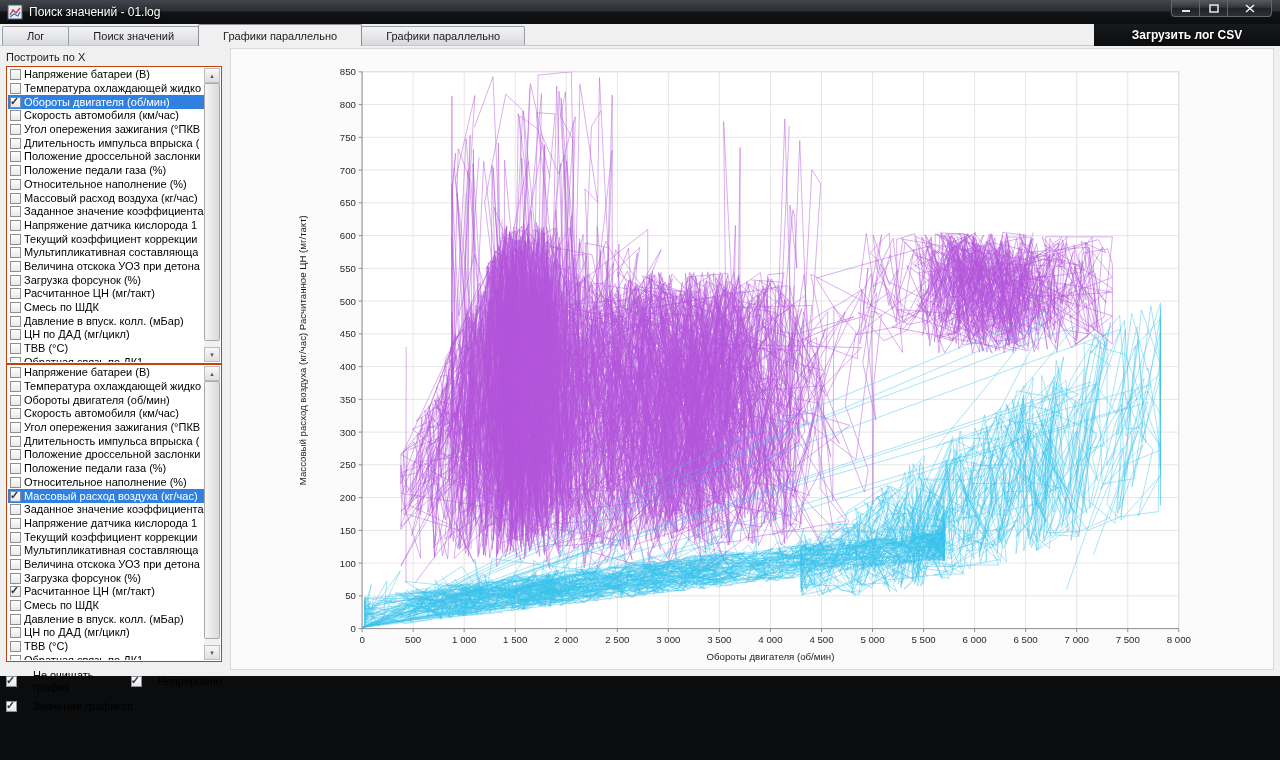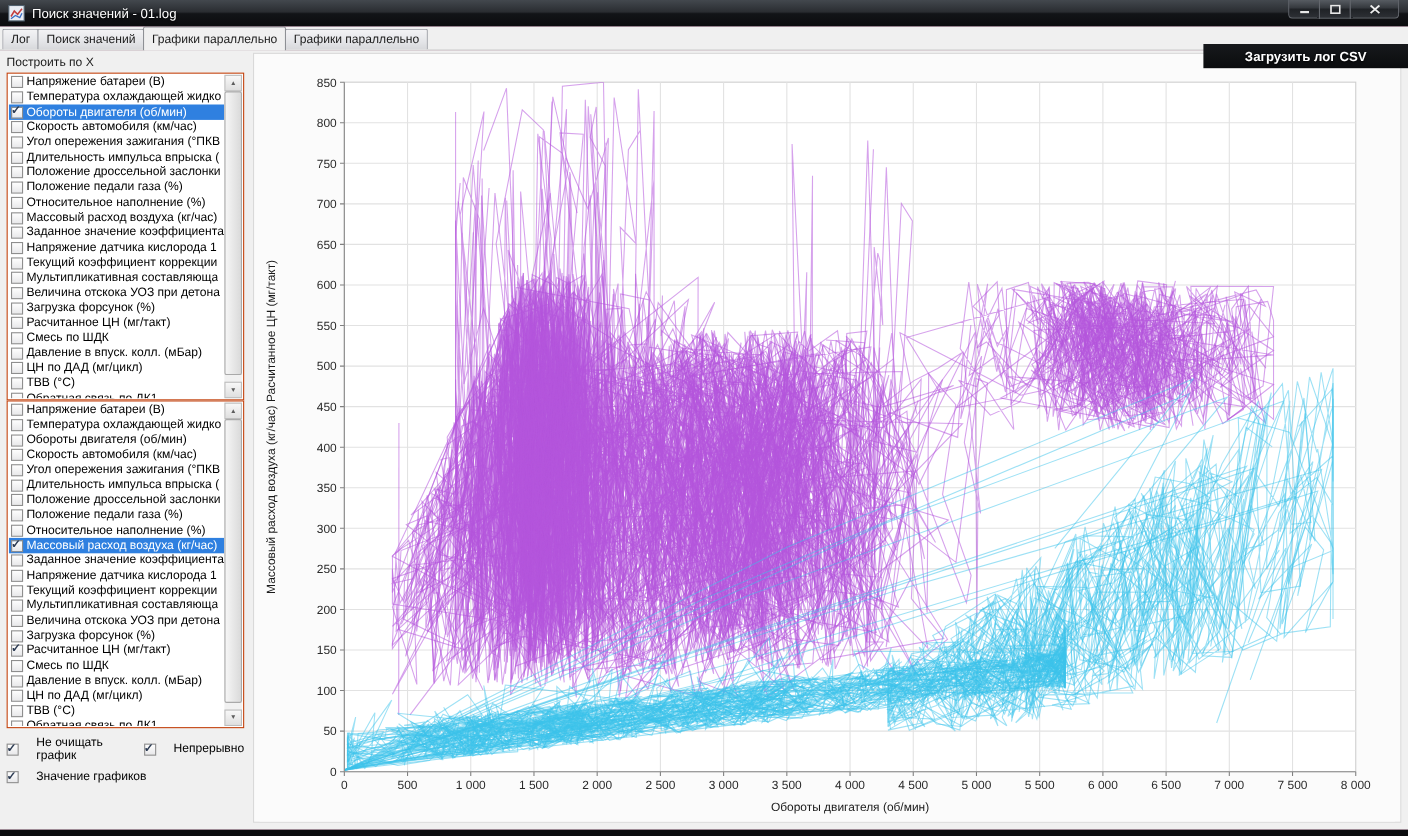--- a/index.html
+++ b/index.html
@@ -1,39 +1,39 @@
 <!DOCTYPE html>
 <html style="--sel: #2f80e0;"><head>
 <meta charset="utf-8">
 <style>
   *{box-sizing:border-box;margin:0;padding:0}
   body{width:1280px;height:760px;overflow:hidden;background:#0b0c0e;font-family:"Liberation Sans",sans-serif}
-  .window{position:relative;width:1280px;height:754px;background:#f9a8d4}
+  .window{position:relative;width:1280px;height:676px;background:#f9a8d4}
 
   
   .titlebar{position:absolute;left:0;top:0;right:0;height:24px;z-index:2;
     background:linear-gradient(180deg,#43484e 0%,#2a2d31 45%,#121417 52%,#0b0c0e 100%);
     display:flex;align-items:center;padding-left:7px;color:#fff}
   .titlebar .title{font-size:12px;margin-left:6px;text-shadow:0 1px 2px #000;white-space:nowrap}
   .app-icon{width:16px;height:16px;flex:0 0 16px}
   .caption-buttons{position:absolute;top:0;right:8px;display:flex;z-index:5}
   .cap-btn{width:29px;height:17px;margin-left:-1px;border:1px solid #63676d;border-top:none;
     background:linear-gradient(180deg,#575c62,#34383d 45%,#1f2226 52%,#2d3035);
     display:flex;align-items:center;justify-content:center}
   .cap-btn:first-child{border-bottom-left-radius:4px}
   .cap-btn:last-child{border-bottom-right-radius:4px;width:45px}
 
   
   .tabbar{position:absolute;left:0;top:24px;right:0;height:22px;background:#f0f0f0;
     border-bottom:1px solid #c9c9c9;display:flex;align-items:flex-end;padding-left:2px;z-index:1}
-  .tab{height:19px;padding:0 7px;font-size:11px;display:flex;align-items:center;color:#1b1b1b;
+  .tab{height:19px;padding:0 24px;font-size:11px;display:flex;align-items:center;color:#1b1b1b;
     background:linear-gradient(180deg,#f3f3f5,#e4e5e8 60%,#d7d8db);
     border:1px solid #9a9da3;border-bottom:none;border-radius:2px 2px 0 0;margin-right:-1px;position:relative}
   .tab.active{height:22px;background:#f0f0f0;z-index:3;margin-bottom:-1px;border-color:#8e9095}
-  .csv-zone{position:absolute;right:0;top:16px;width:186px;height:22px;z-index:2;
+  .csv-zone{position:absolute;right:0;top:0;width:186px;height:22px;z-index:2;
     background:linear-gradient(180deg,#17191c,#0b0c0e);
     display:flex;align-items:center;justify-content:center;color:#fff;font-size:12px;font-weight:bold;text-shadow:0 1px 2px #000}
 
   
   .client{position:absolute;left:0;top:46px;right:0;bottom:0;background:#f0f0f0}
   .left-panel{position:absolute;left:0;top:0;width:228px;bottom:0;padding:0 6px}
   .panel-title{text-align:left;font-size:11px;color:#1b1b1b;padding:5px 0 3px}
 
   .listbox{position:relative;height:298px;background:#fff;border:1px solid #c2410c}
   .rows{position:absolute;left:1px;top:1px;bottom:1px;right:17px;overflow:hidden}

